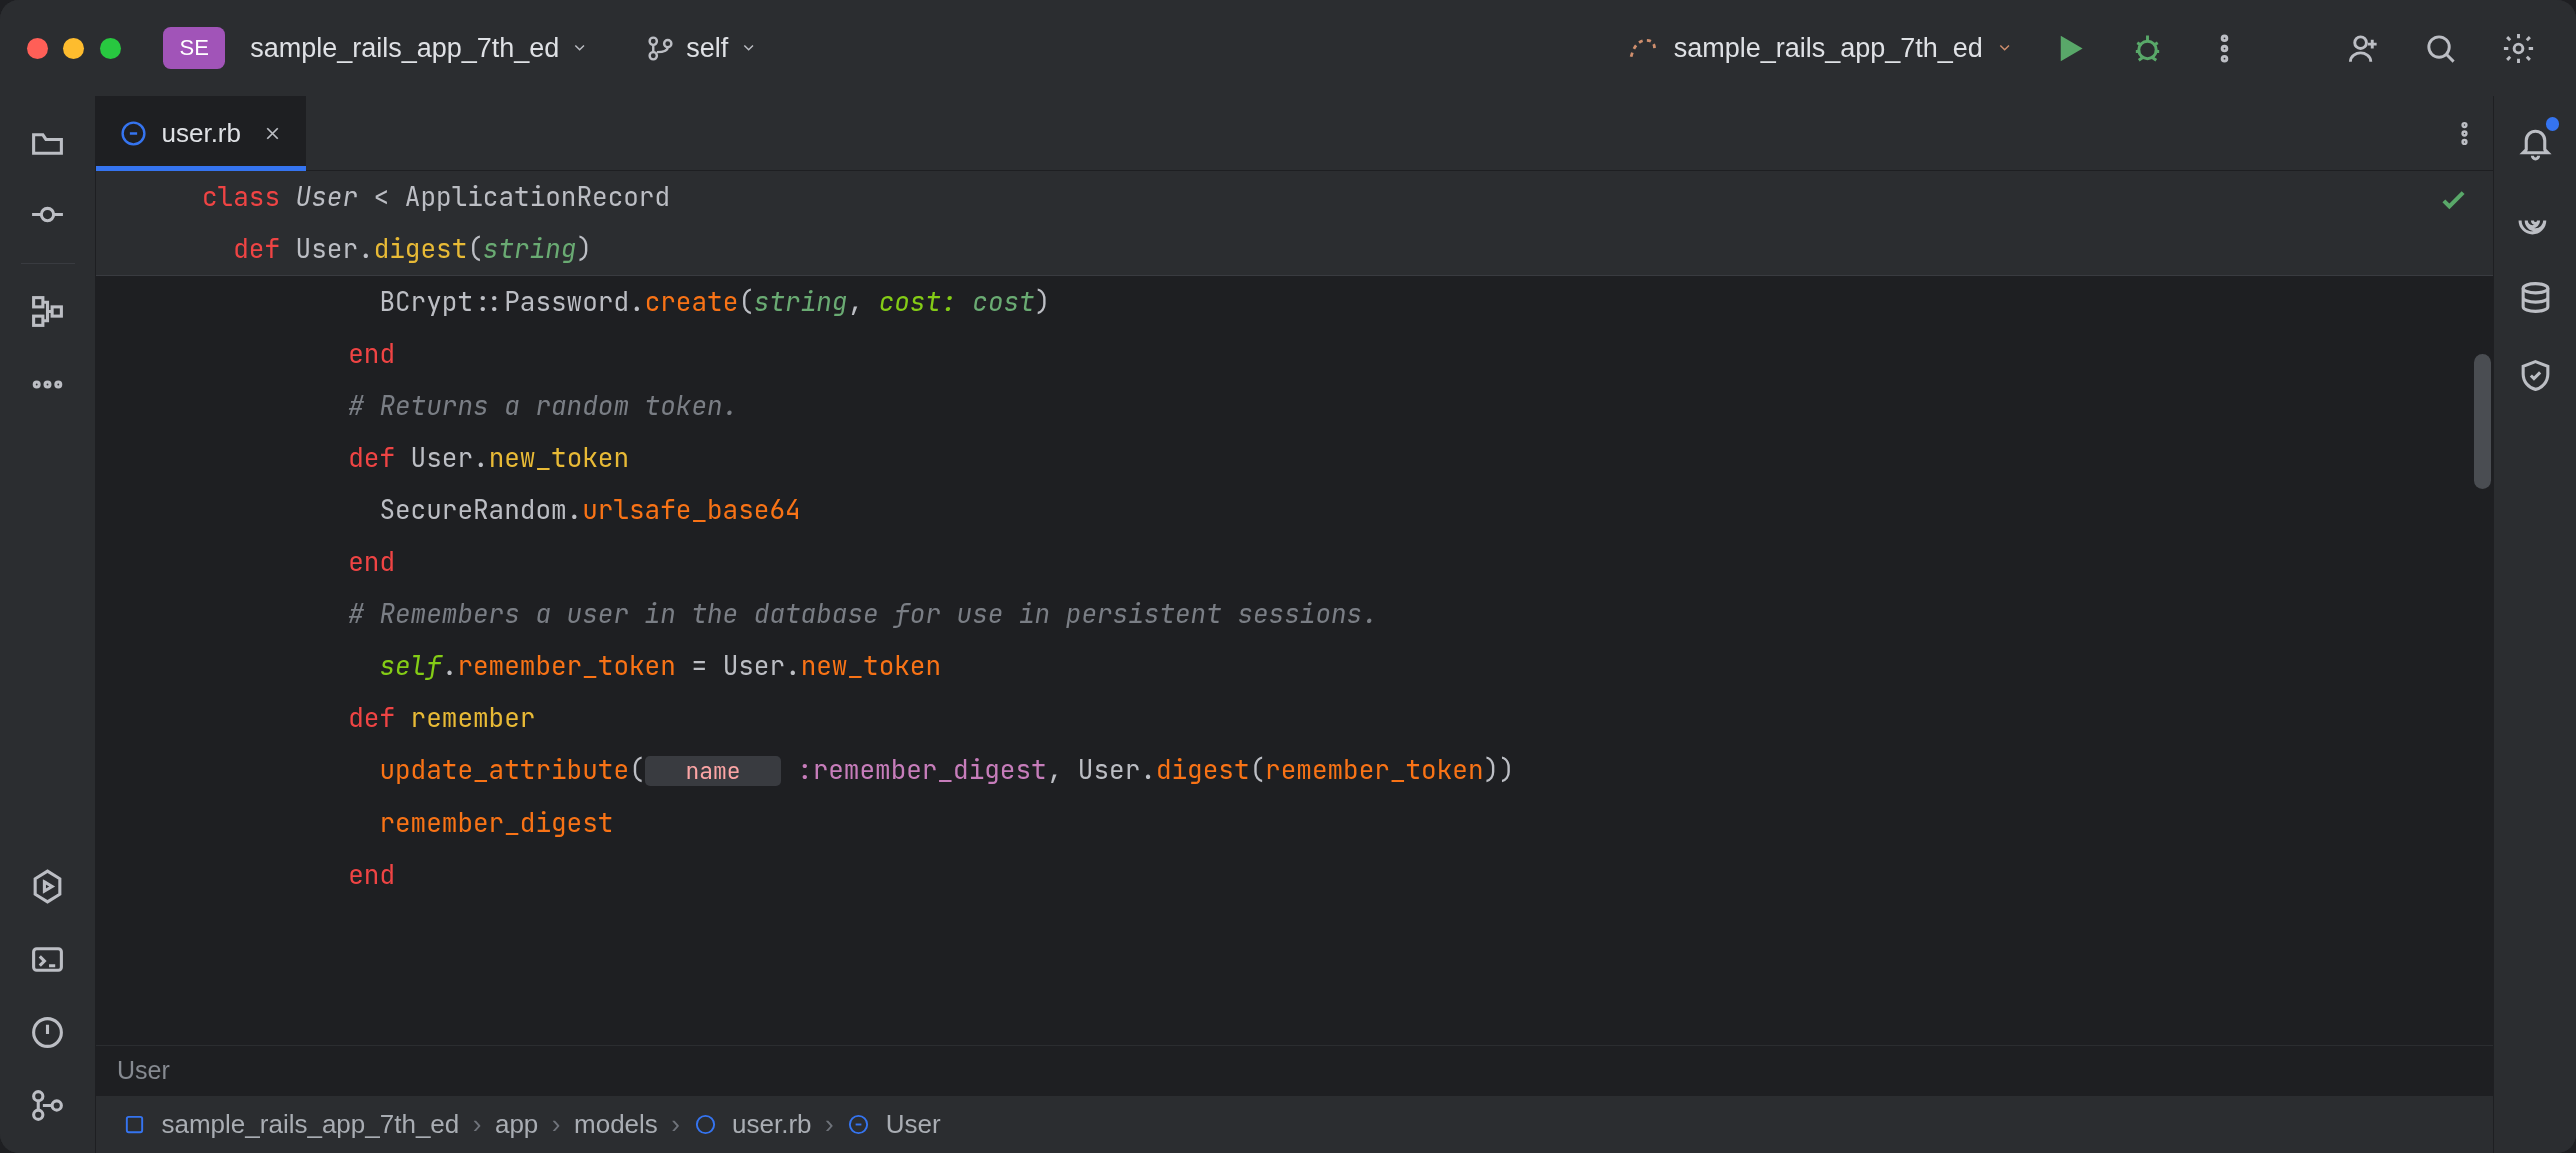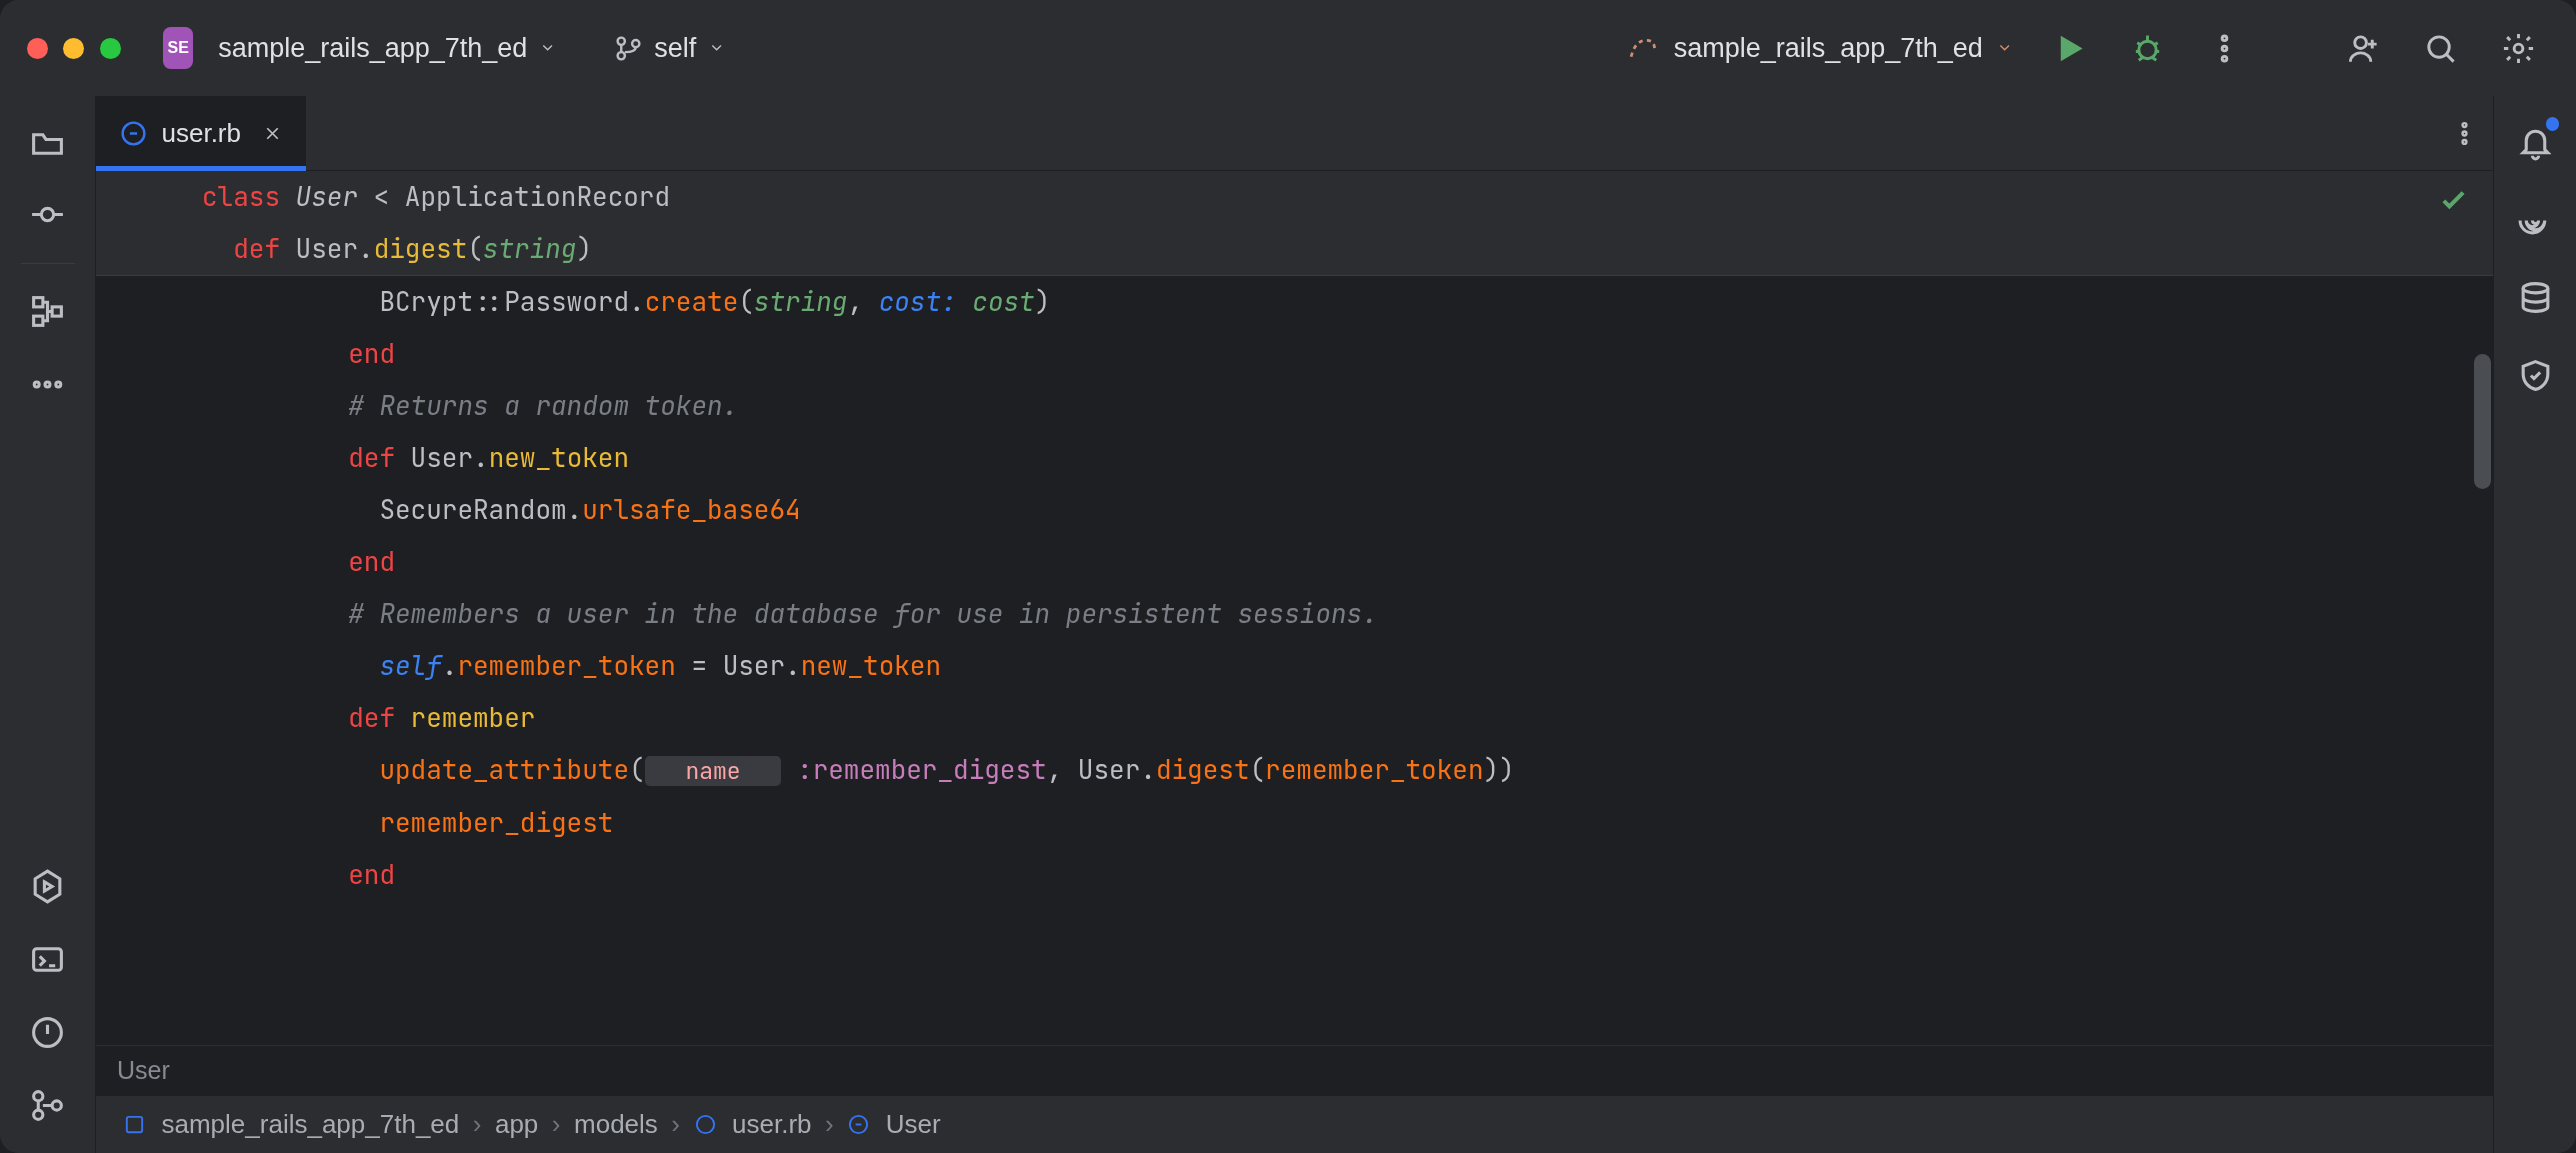--- a/index.html
+++ b/index.html
@@ -33,22 +33,22 @@
   background: #2b2d30;
   gap: 15.4px;
 }
 .traffic-lights { display: flex; gap: 15.4px; margin-right: 27px; }
 .traffic-light { width: 21px; height: 21px; border-radius: 50%; }
 .tl-red { background: #ff5f57; }
 .tl-yellow { background: #febc2e; }
 .tl-green { background: #28c840; }
 
 .proj-badge {
-  width: 30px; height: 42px; background: #a154b8; border-radius: 7.7px;
-  color: #fff; font-weight: 700; font-size: 16px;
+  width: 62px; height: 42px; background: #a154b8; border-radius: 7.7px;
+  color: #fff; font-weight: 400; font-size: 22px;
   display: flex; align-items: center; justify-content: center;
 }
 .proj-name { color: #dfe1e5; font-size: 27px; display: flex; align-items: center; gap: 11.5px; padding: 5.8px 9.6px; border-radius: 7.7px; }
 .chev { width: 17.3px; height: 17.3px; }
 .branch { display: flex; align-items: center; gap: 11.5px; margin-left: 23px; color: #dfe1e5; font-size: 27px; padding: 5.8px 9.6px; border-radius: 7.7px; }
 .spacer { flex: 1; }
 .runcfg { display: flex; align-items: center; gap: 13.5px; color: #dfe1e5; font-size: 27px; padding: 5.8px 9.6px; border-radius: 7.7px; }
 .tb-icon { width: 62px; height: 62px; display: flex; align-items: center; justify-content: center; border-radius: 9.6px; }
 .tb-icon svg { width: 35px; height: 35px; }
 
@@ -124,21 +124,21 @@
 .sticky {
   background: #2b2d30;
   border-bottom: 1px solid #393b40;
 }
 .sticky .line:first-child { box-shadow: none; }
 .kw { color: #ef4444; }
 .cls { color: #bcbec4; font-style: italic; }
 .fn { color: #e8ba36; }
 .prm { color: #6aab73; font-style: italic; }
 .id { color: #f97316; }
-.sym { color: #3b82f6; font-style: italic;}
+.sym { color: #84cc16; font-style: italic;}
 .str { color: #c77dbb; }
 .cmt { color: #7a7e85; font-style: italic; }
 .par { color: #bcbec4; }
 .hint {
   background: #393b40; border-radius: 5px; padding: 0 27px;
   color: #fca5a5; font-size: 23px; font-style: normal;
 }
 
 
 .editor-check {

